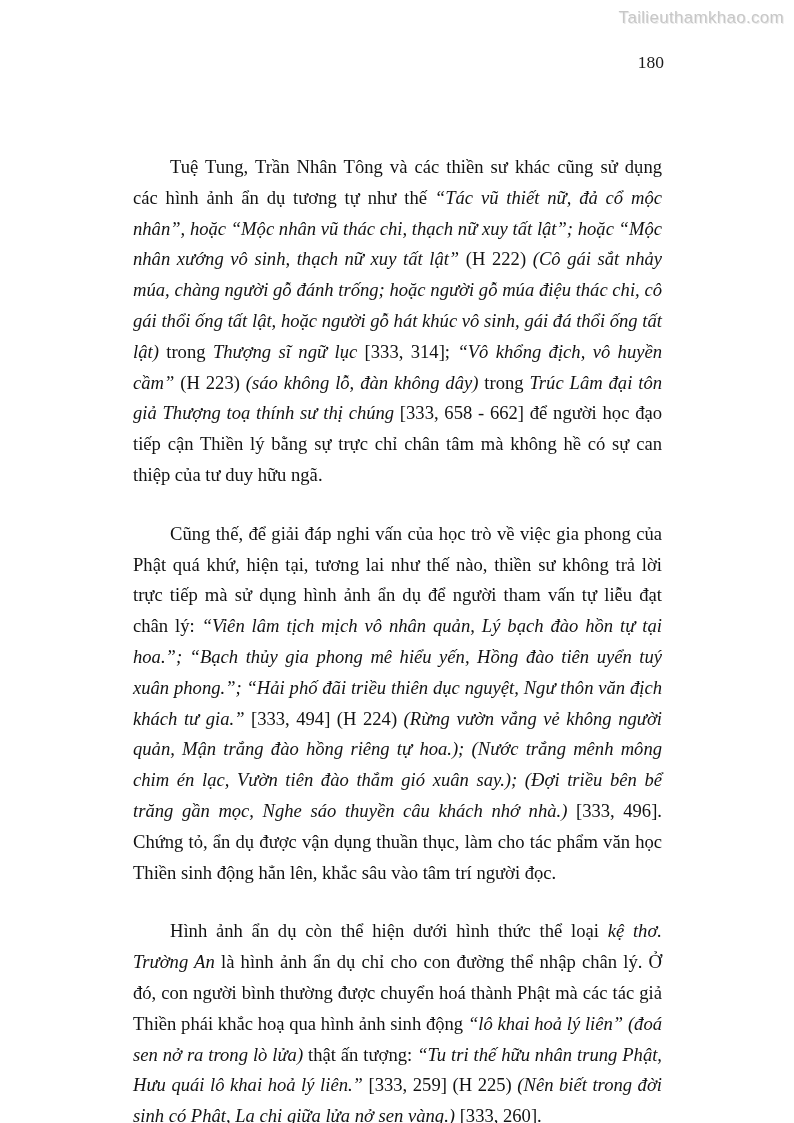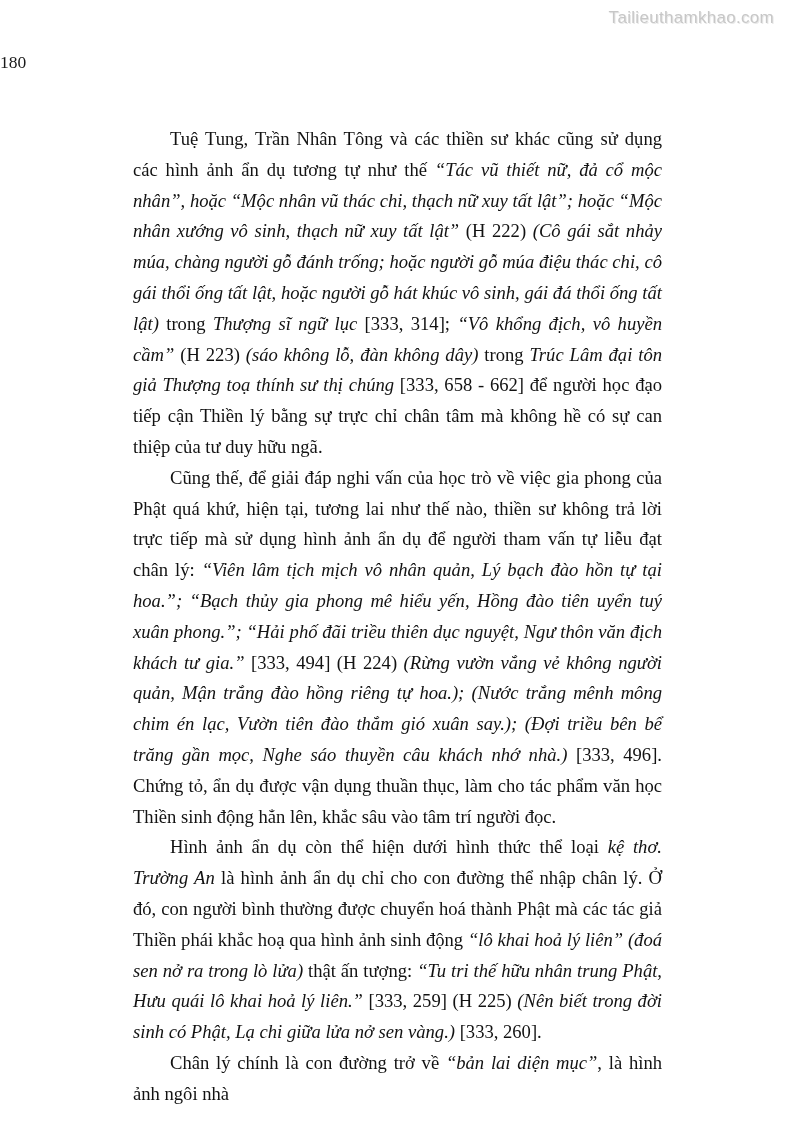--- a/index.html
+++ b/index.html
@@ -10,45 +10,45 @@
     color: #121212;
   }
   .page {
     position: relative;
     width: 794px; height: 1123px;
     background: #ffffff;
     overflow: hidden;
   }
   .watermark {
     position: absolute;
-    top: 8px; right: 20px;
+    top: 8px; right: 10px;
     font-family: "Liberation Sans", sans-serif;
     font-size: 17px;
     color: #c7c7c7;
     letter-spacing: 0.3px;
     text-shadow: 1px 1px 0 #e9e9e9;
   }
   .page-number {
     position: absolute;
     top: 52px; left: 0; right: 130px;
-    text-align: left;
+    text-align: right;
     font-size: 17.5px;
     color: #1a1a1a;
   }
   .text-block {
     position: absolute;
     left: 133px; top: 124px;
     width: 529px;
     font-size: 18.6px;
     line-height: 30.8px;
     text-align: justify;
     text-justify: inter-word;
   }
   .text-block p { margin: 0; padding: 0; }
-  .text-block p.indent { text-indent: 37px; }
+  .text-block p.indent { text-indent: 37px; margin-top: 28px; }
   .it { font-style: italic; }
 </style>
 </head>
 <body>
 
 <div class="page">
   <div class="watermark">Tailieuthamkhao.com</div>
   <div class="page-number">180</div>
   <div class="text-block">
       <p class="indent"><span>Tuệ Tung, Trần Nhân Tông và các thiền sư khác cũng sử dụng các hình ảnh ẩn dụ tương tự như thế </span><span class="it">“Tác vũ thiết nữ, đả cổ mộc nhân”, hoặc “Mộc nhân vũ thác chi, thạch nữ xuy tất lật”; hoặc “Mộc nhân xướng vô sinh, thạch nữ xuy tất lật”</span><span> (H 222) </span><span class="it">(Cô gái sắt nhảy múa, chàng người gỗ đánh trống; hoặc người gỗ múa điệu thác chi, cô gái thổi ống tất lật, hoặc người gỗ hát khúc vô sinh, gái đá thổi ống tất lật)</span><span> trong </span><span class="it">Thượng sĩ ngữ lục</span><span> [333, 314]; </span><span class="it">“Vô khổng địch, vô huyền cầm”</span><span> (H 223) </span><span class="it">(sáo không lỗ, đàn không dây)</span><span> trong </span><span class="it">Trúc Lâm đại tôn giả Thượng toạ thính sư thị chúng</span><span> [333, 658 - 662] để người học đạo tiếp cận Thiền lý bằng sự trực chỉ chân tâm mà không hề có sự can thiệp của tư duy hữu ngã.</span></p>

